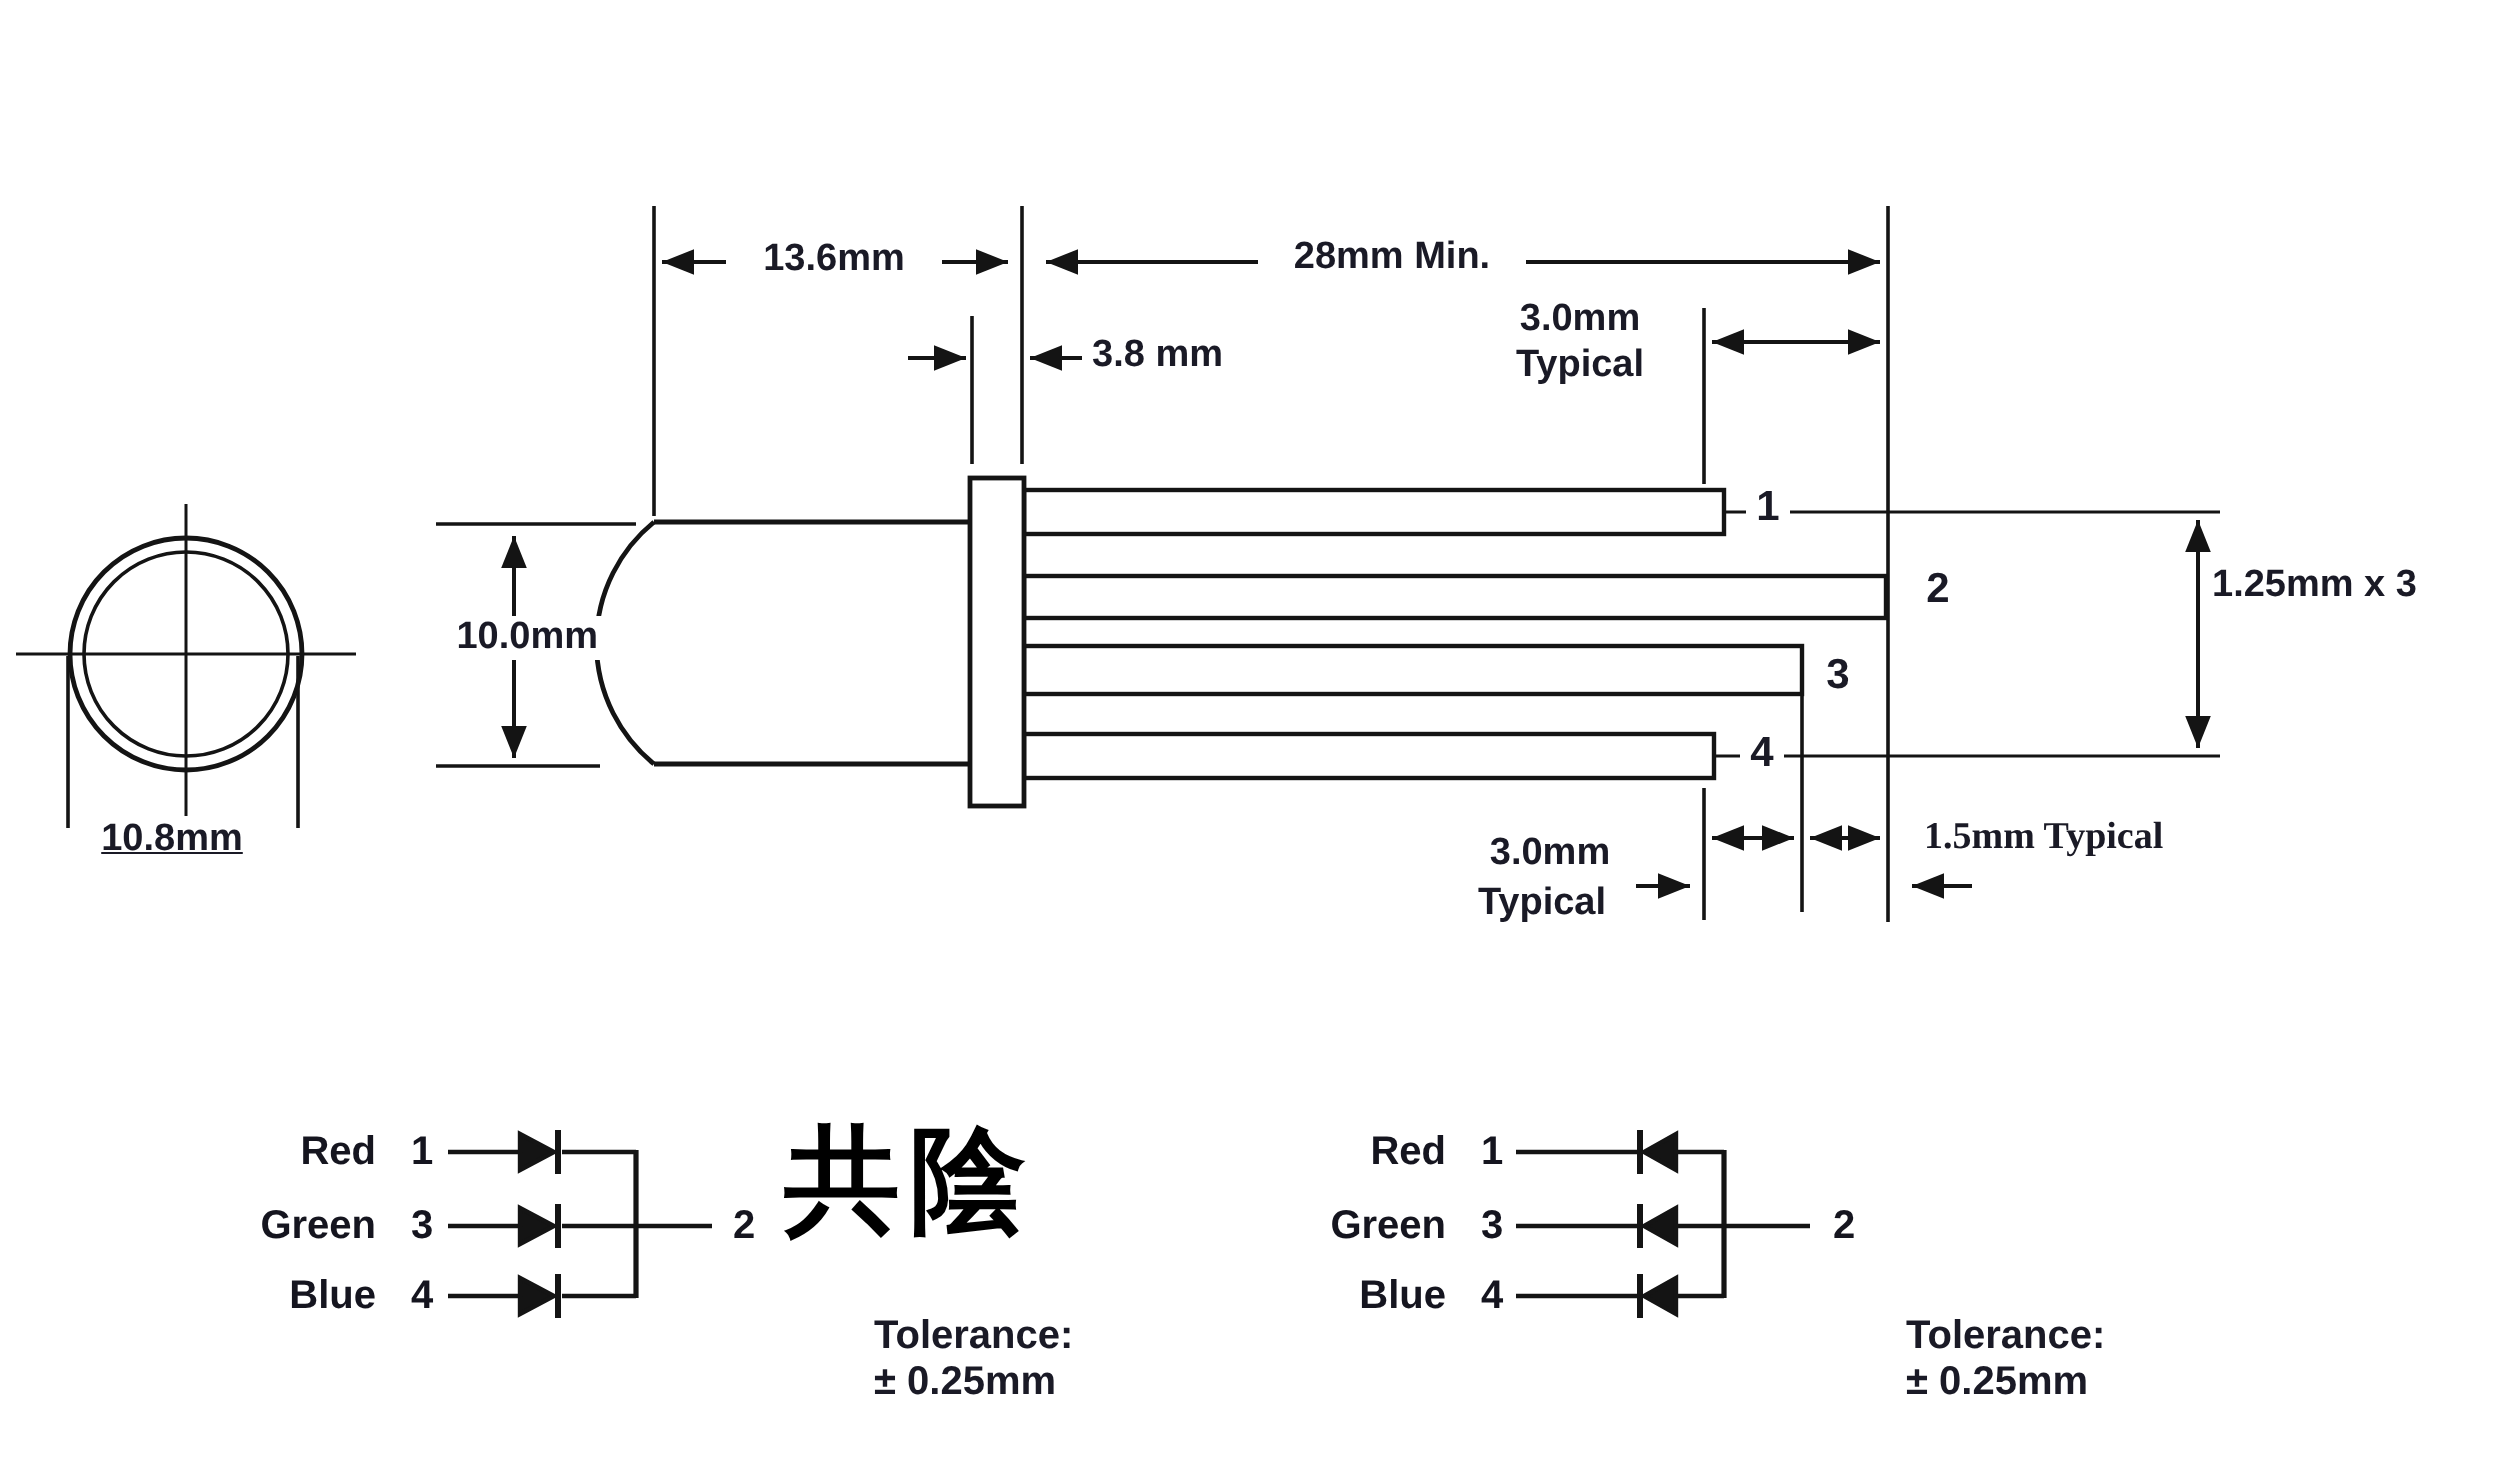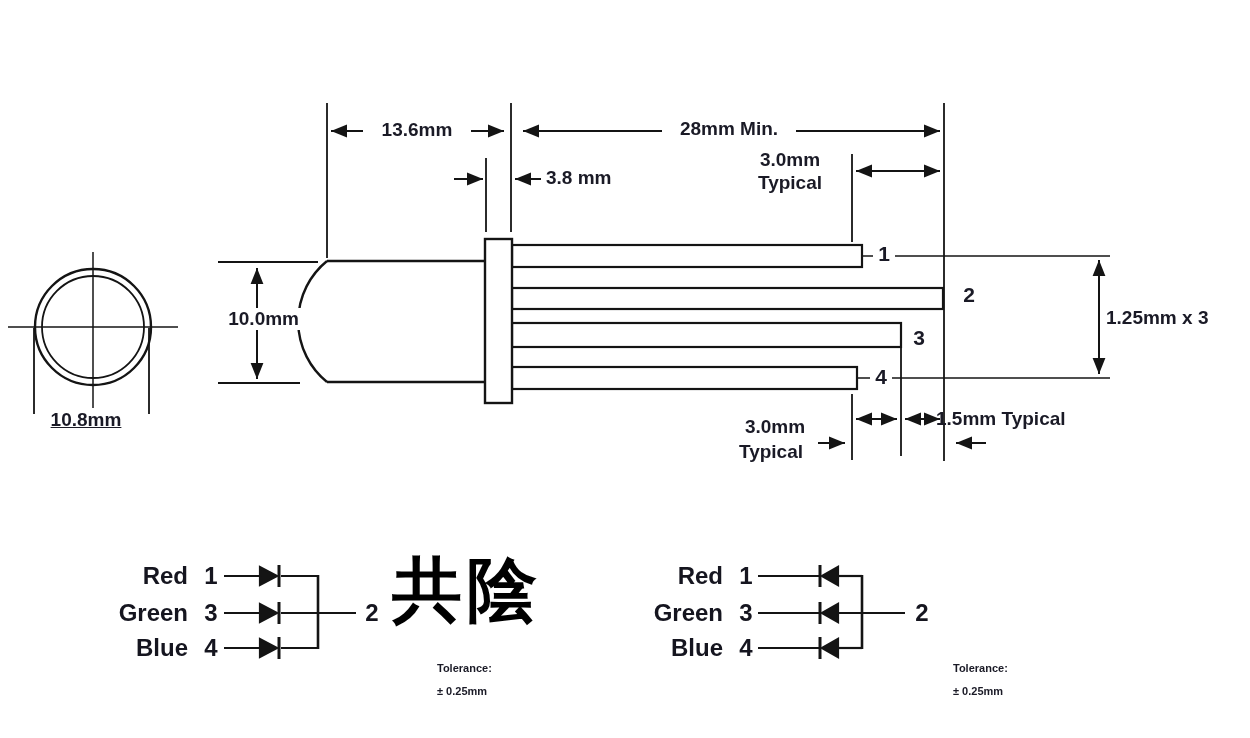--- a/index.html
+++ b/index.html
@@ -4,24 +4,24 @@
 <style>
   html,body{margin:0;padding:0;background:#fff;}
   #page{position:relative;width:1230px;height:738px;background:#fff;overflow:hidden;
         font-family:"Liberation Sans","DejaVu Sans",sans-serif;color:#1a1a26;margin-top:46px;}
   #linework{position:absolute;left:0;top:0;width:1250px;height:738px;}
   .lbl{position:absolute;font-weight:bold;font-size:19px;line-height:22px;color:#1a1a26;white-space:nowrap;}
   .ctr{text-align:center;}
   .rgt{text-align:right;}
   .bgw{background:#fff;padding:0 2px;}
   .pin{font-size:21px;line-height:23px;}
-  .schlbl{font-size:24px;line-height:24px;color:#15151f;}
-  .cjk{position:absolute;font-size:70px;line-height:82px;font-weight:bold;color:#000;
+  .schlbl{font-size:20px;line-height:24px;color:#15151f;}
+  .cjk{position:absolute;font-size:58px;line-height:82px;font-weight:bold;color:#000;
        letter-spacing:5px;font-family:"DejaVu Sans",sans-serif;white-space:nowrap;}
-  .tol{position:absolute;font-weight:bold;font-size:11px;line-height:19px;color:#1a1a26;white-space:nowrap;}
+  .tol{position:absolute;font-weight:bold;font-size:20px;line-height:19px;color:#1a1a26;white-space:nowrap;}
 </style>
 </head>
 <body>
 
 <div id="page">
 
   <svg id="linework" viewBox="0 0 1250 738" xmlns="http://www.w3.org/2000/svg">
     <defs>
       <marker id="arr" viewBox="0 0 10 10" refX="10" refY="5" markerWidth="8" markerHeight="8" orient="auto-start-reverse">
         <path d="M0,1 L10,5 L0,9 z" fill="#141414"></path>
@@ -106,29 +106,29 @@
       <path d="M838,558 L838,576 L822,567 z"></path>
       <path d="M838,593 L838,611 L822,602 z"></path>
       <line x1="838" y1="530" x2="862" y2="530"></line>
       <line x1="838" y1="567" x2="905" y2="567"></line>
       <line x1="838" y1="602" x2="862" y2="602"></line>
       <line x1="862" y1="529" x2="862" y2="603" stroke-width="2.6"></line>
     </g>
   </svg>
 
   <span class="lbl ctr bgw" style="left:363px;top:73px;width:104px;">13.6mm</span>
-  <span class="lbl ctr bgw" style="left:662px;top:72px;width:130px;">28mm Min.</span>
+  <span class="lbl ctr bgw" style="left:629px;top:72px;width:130px;">28mm Min.</span>
   <span class="lbl" style="left:546px;top:121px;">3.8 mm</span>
   <span class="lbl ctr" style="left:746px;top:103px;width:88px;">3.0mm</span>
   <span class="lbl ctr" style="left:746px;top:126px;width:88px;">Typical</span>
   <span class="lbl ctr bgw" style="left:201px;top:262px;width:96px;text-align:right;">10.0mm</span>
-  <span class="lbl" style="left:1106px;top:261px;">1.25mm x 3</span>
+  <span class="lbl" style="left:1106px;top:236px;">1.25mm x 3</span>
   <span class="lbl ctr" style="left:731px;top:370px;width:88px;">3.0mm</span>
   <span class="lbl ctr" style="left:727px;top:395px;width:88px;">Typical</span>
-  <span class="lbl" style="left:936px;top:362px;">1.5mm Typical</span>
+  <span class="lbl" style="left:962px;top:362px;font-family:Liberation Serif, serif;">1.5mm Typical</span>
   <span class="lbl ctr" style="left:34px;top:363px;width:104px;text-decoration:underline;">10.8mm</span>
 
   <span class="lbl pin ctr bgw" style="left:873px;top:196px;width:18px;">1</span>
   <span class="lbl pin ctr" style="left:959px;top:237px;width:20px;">2</span>
   <span class="lbl pin ctr" style="left:909px;top:280px;width:20px;">3</span>
   <span class="lbl pin ctr bgw" style="left:870px;top:319px;width:18px;">4</span>
 
   <span class="lbl schlbl rgt" style="left:98px;top:518px;width:90px;">Red</span>
   <span class="lbl schlbl ctr" style="left:200px;top:518px;width:22px;">1</span>
   <span class="lbl schlbl rgt" style="left:98px;top:555px;width:90px;">Green</span>

